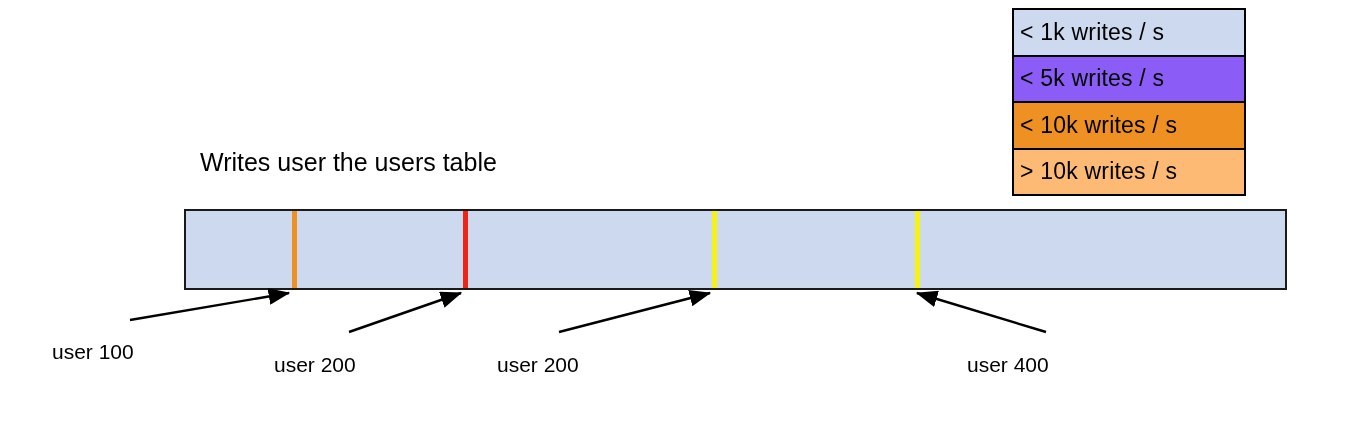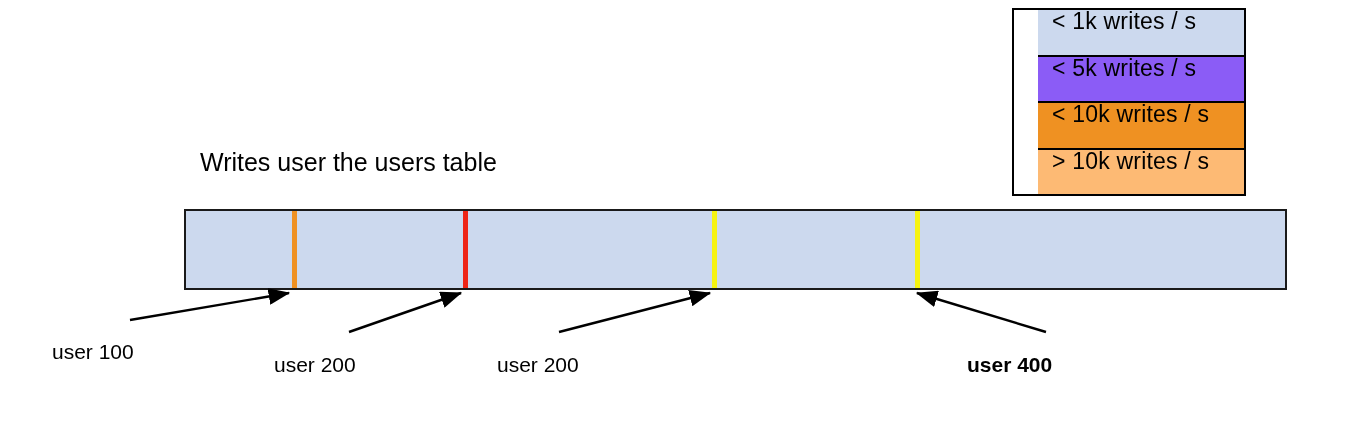--- a/index.html
+++ b/index.html
@@ -26,22 +26,22 @@
     box-sizing: border-box;
     border: 2px solid #000000;
     display: flex;
     flex-direction: column;
   }
   .legend-row {
     flex: 1 1 0;
     box-sizing: border-box;
     border-bottom: 2px solid #000000;
     display: flex;
-    padding-left: 14px;
-    margin-left: 24px;
+    align-items: center;
+    padding-left: 6px;
   }
   .legend-row:last-child { border-bottom: none; }
   .legend-label {
     font-size: 23px;
     line-height: 1;
     letter-spacing: 0.2px;
     white-space: nowrap;
   }
 
   
@@ -126,13 +126,13 @@
   </defs>
   <line x1="130" y1="320" x2="289" y2="293" stroke="#000000" stroke-width="2.4" marker-end="url(#arrowhead)"></line>
   <line x1="349" y1="332" x2="461" y2="293" stroke="#000000" stroke-width="2.4" marker-end="url(#arrowhead)"></line>
   <line x1="559" y1="332" x2="710" y2="293" stroke="#000000" stroke-width="2.4" marker-end="url(#arrowhead)"></line>
   <line x1="1046" y1="332" x2="917" y2="293" stroke="#000000" stroke-width="2.4" marker-end="url(#arrowhead)"></line>
 </svg>
 
 <div class="user-label" style="left:52px; top:341px;">user 100</div>
 <div class="user-label" style="left:274px; top:354px;">user 200</div>
 <div class="user-label" style="left:497px; top:354px;">user 200</div>
-<div class="user-label" style="left:967px; top:354px;font-weight:bold;">user 400</div>
+<div class="user-label" style="left:967px; top:354px;">user 400</div>
 
 </body></html>

